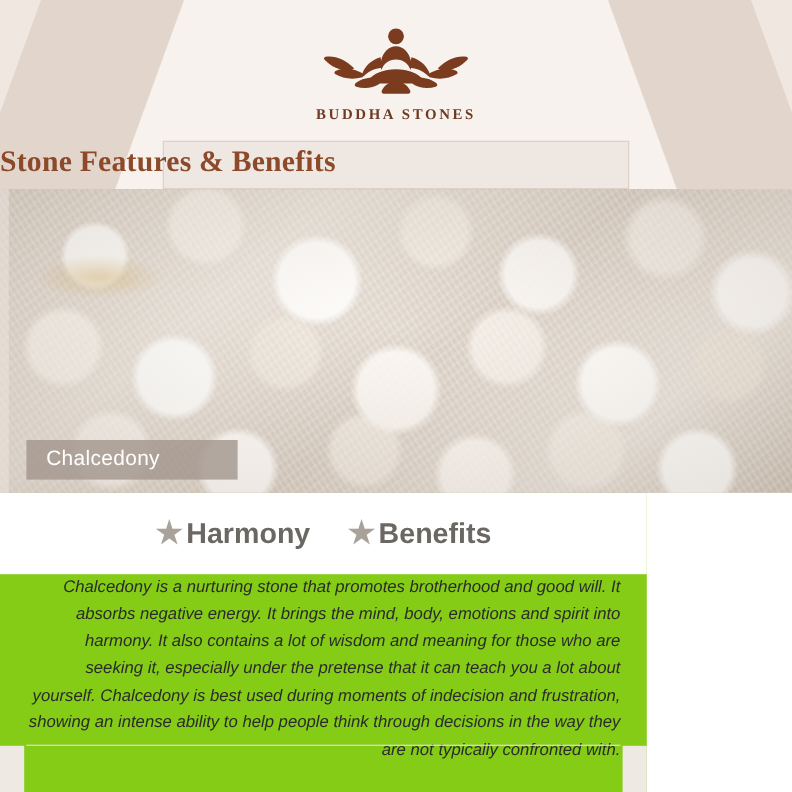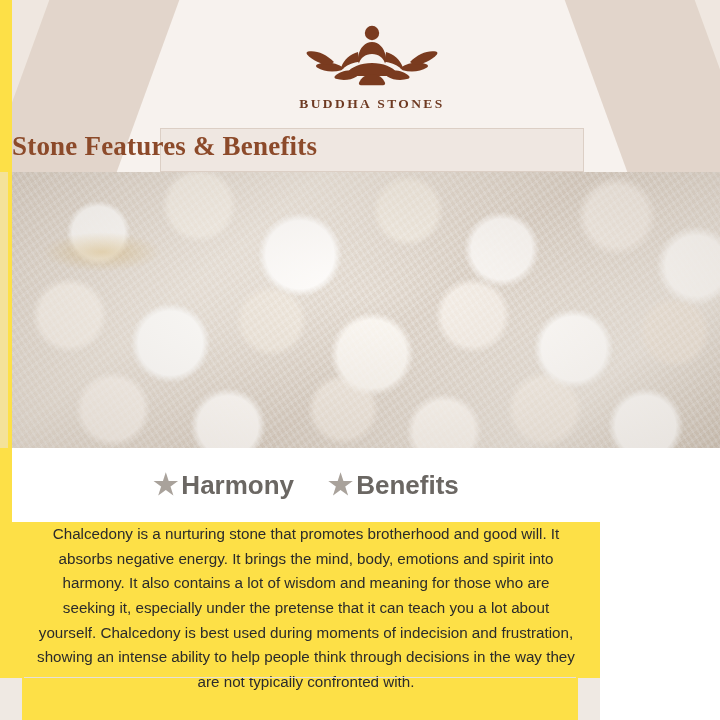--- a/index.html
+++ b/index.html
@@ -10,22 +10,21 @@
     width: 720px;
     height: 720px;
     font-family: "Liberation Sans", sans-serif;
     background: #ffffff;
     overflow: hidden;
   }
   .page {
     position: relative;
     width: 588px;
     height: 720px;
-    background: #fde047;
-    padding-left: 12px;
+    background: #84cc16;
   }
 
   
   .top {
     position: relative;
     width: 720px;
     height: 172px;
     background: #f7f2ee;
     overflow: hidden;
   }
@@ -202,21 +201,22 @@
     line-height: 1;
     margin-right: 1px;
   }
 
   
   .desc {
     padding: 0 24px;
     font-size: 15.2px;
     line-height: 1.62;
     color: #2b2b2b;
-    text-align: center;
+    text-align: right;
+    font-style: italic;
   }
 
   
   .footer-line {
     position: absolute;
     left: 24px;
     right: 24px;
     bottom: 42px;
     height: 1px;
     background: #e6e0da;
@@ -286,20 +286,21 @@
 
     <div class="title-bar"></div>
     <div class="title-text">Stone Features &amp; Benefits</div>
   </div>
 
   <div class="photo">
     <div class="photo-bg"></div>
     <div class="photo-grain"></div>
     <div class="photo-yellow"></div>
     <div class="photo-vignette"></div>
+    <div class="stone-label">Chalcedony</div>
   </div>
   <div class="edge-left"></div>
 
   <div class="keywords">
     <div class="keyword">
       <span class="star">★</span>
       <span>Harmony</span>
     </div>
     <div class="keyword">
       <span class="star">★</span>

